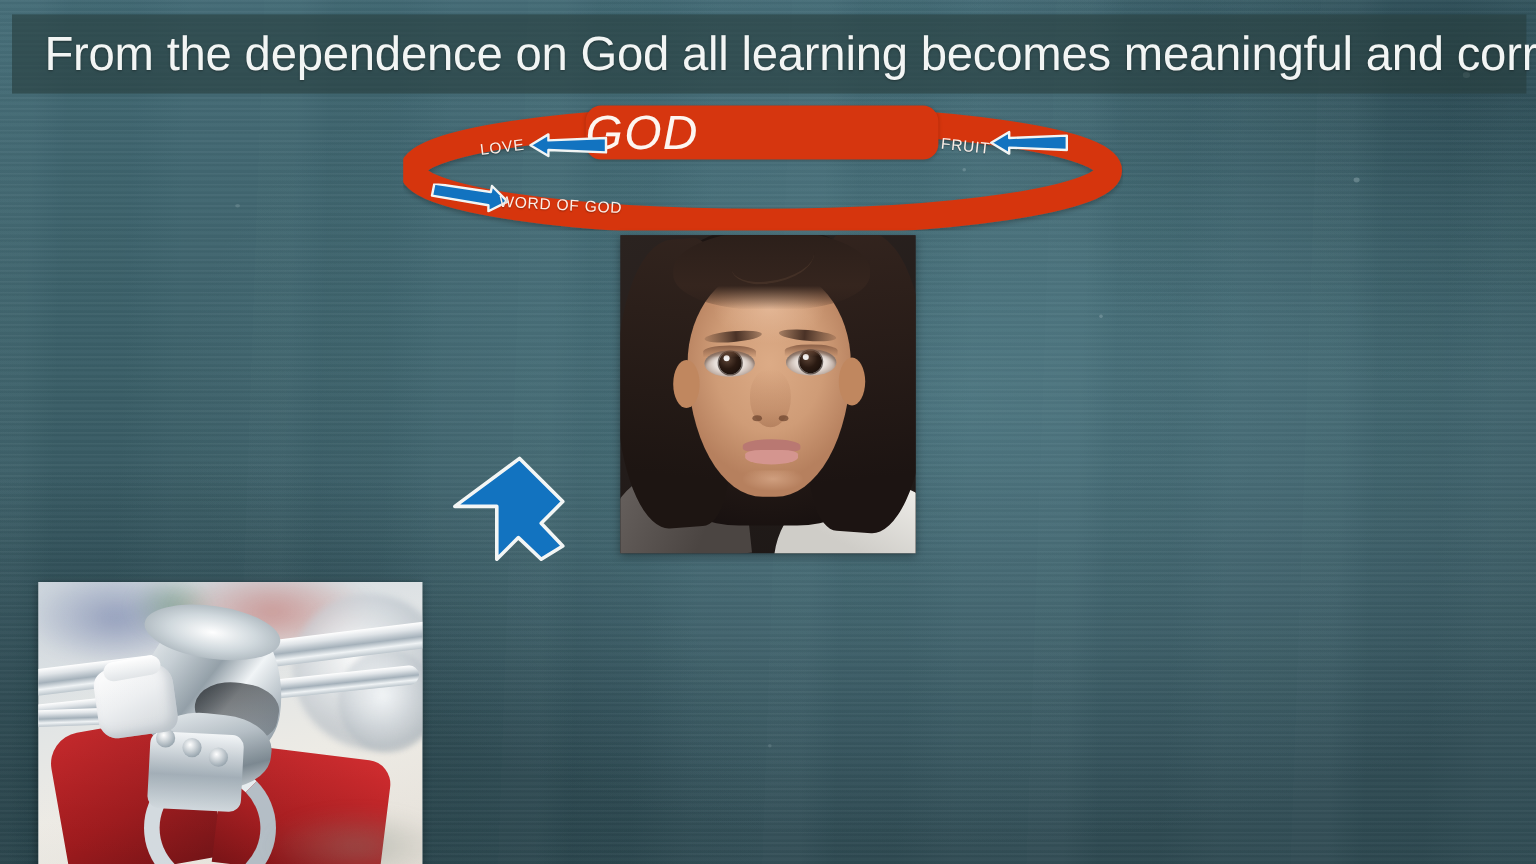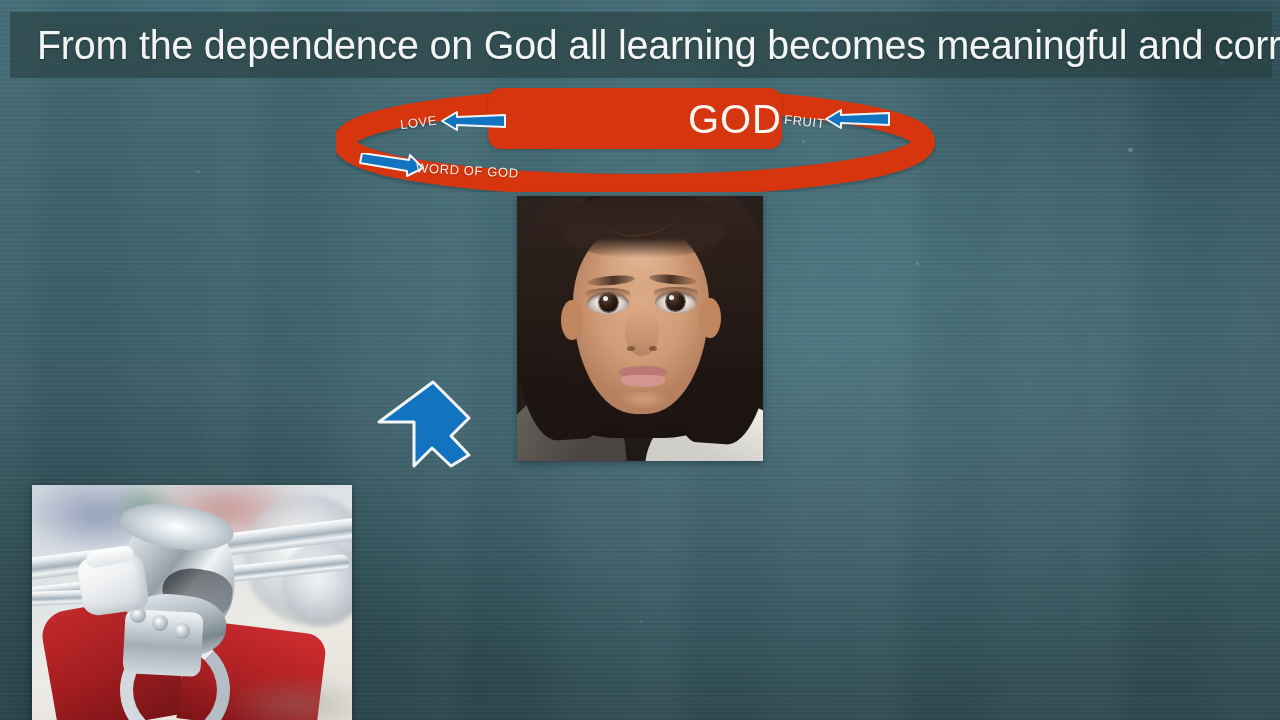--- a/index.html
+++ b/index.html
@@ -86,27 +86,28 @@
   #cycle-ring-svg {
     position: absolute;
     left: 0;
     top: 0;
   }
   #god-box {
     position: absolute;
     left: 152px;
     top: 4px;
     width: 294px;
-    height: 61px;
+    height: 45px;
     background: #d6360f;
     border-radius: 13px;
     display: flex;
     align-items: center;
-    justify-content: flex-end;
+    justify-content: flex-start;
     box-shadow: 0 1px 3px rgba(0,0,0,0.18);
+    font-style: italic;
   }
   #god-label {
     color: #fdf6f1;
     font-family: "Liberation Sans", sans-serif;
     font-size: 40px;
     line-height: 42px;
     font-weight: 400;
     letter-spacing: 1px;
   }
   .cycle-node-label {

